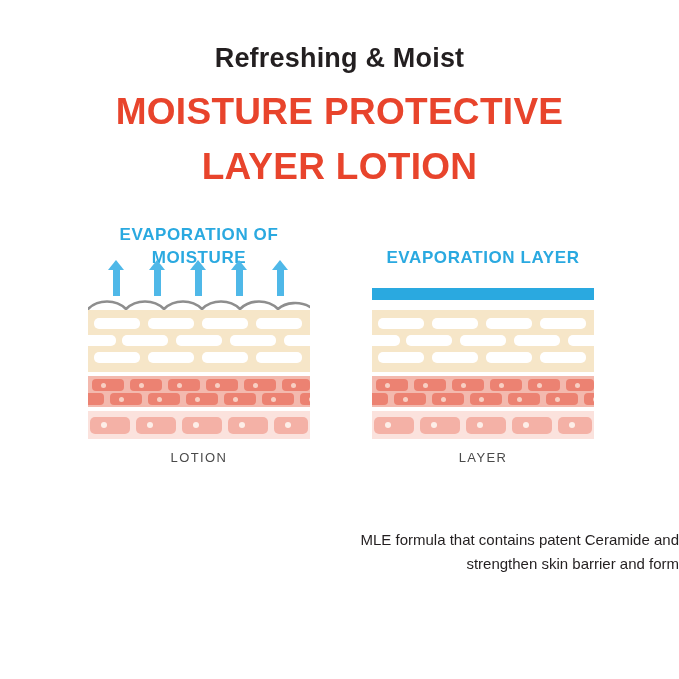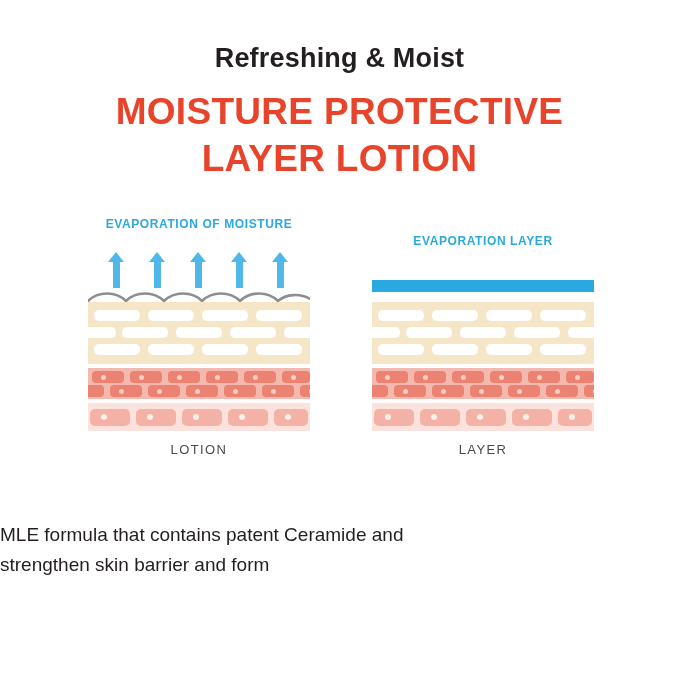--- a/index.html
+++ b/index.html
@@ -35,39 +35,40 @@
   .title {
     margin-top: 14px;
     font-size: 37px;
     font-weight: bold;
     color: #e8442c;
     letter-spacing: 0.3px;
     line-height: 1.28;
   }
   .title .line {
     display: block;
+    margin-top: 8px;
   }
 
   
   .diagram {
     position: relative;
     margin-top: 34px;
     height: 260px;
   }
   .panel {
     position: absolute;
     top: 0;
     width: 250px;
   }
   .panel.left  { left: 74px; }
   .panel.right { left: 358px; }
 
   .panel-caption {
     text-align: center;
-    font-size: 12px;
+    font-size: 17px;
     font-weight: bold;
     color: #2aa9e0;
     letter-spacing: 0.6px;
     line-height: 1.35;
     height: 38px;
   }
 
   .skin-wrap {
     position: relative;
     width: 222px;
@@ -187,22 +188,22 @@
     margin-top: 22px;
     text-align: center;
     font-size: 13px;
     color: #4a4a4a;
     letter-spacing: 1.4px;
   }
 
   
   .body-copy {
     margin-top: 44px;
-    text-align: left;
-    font-size: 19px;
+    text-align: right;
+    font-size: 15px;
     color: #231f20;
     line-height: 1.55;
   }
   .body-copy .line { display: block; }
 </style>
 </head>
 <body>
 
 <div class="page">
 

